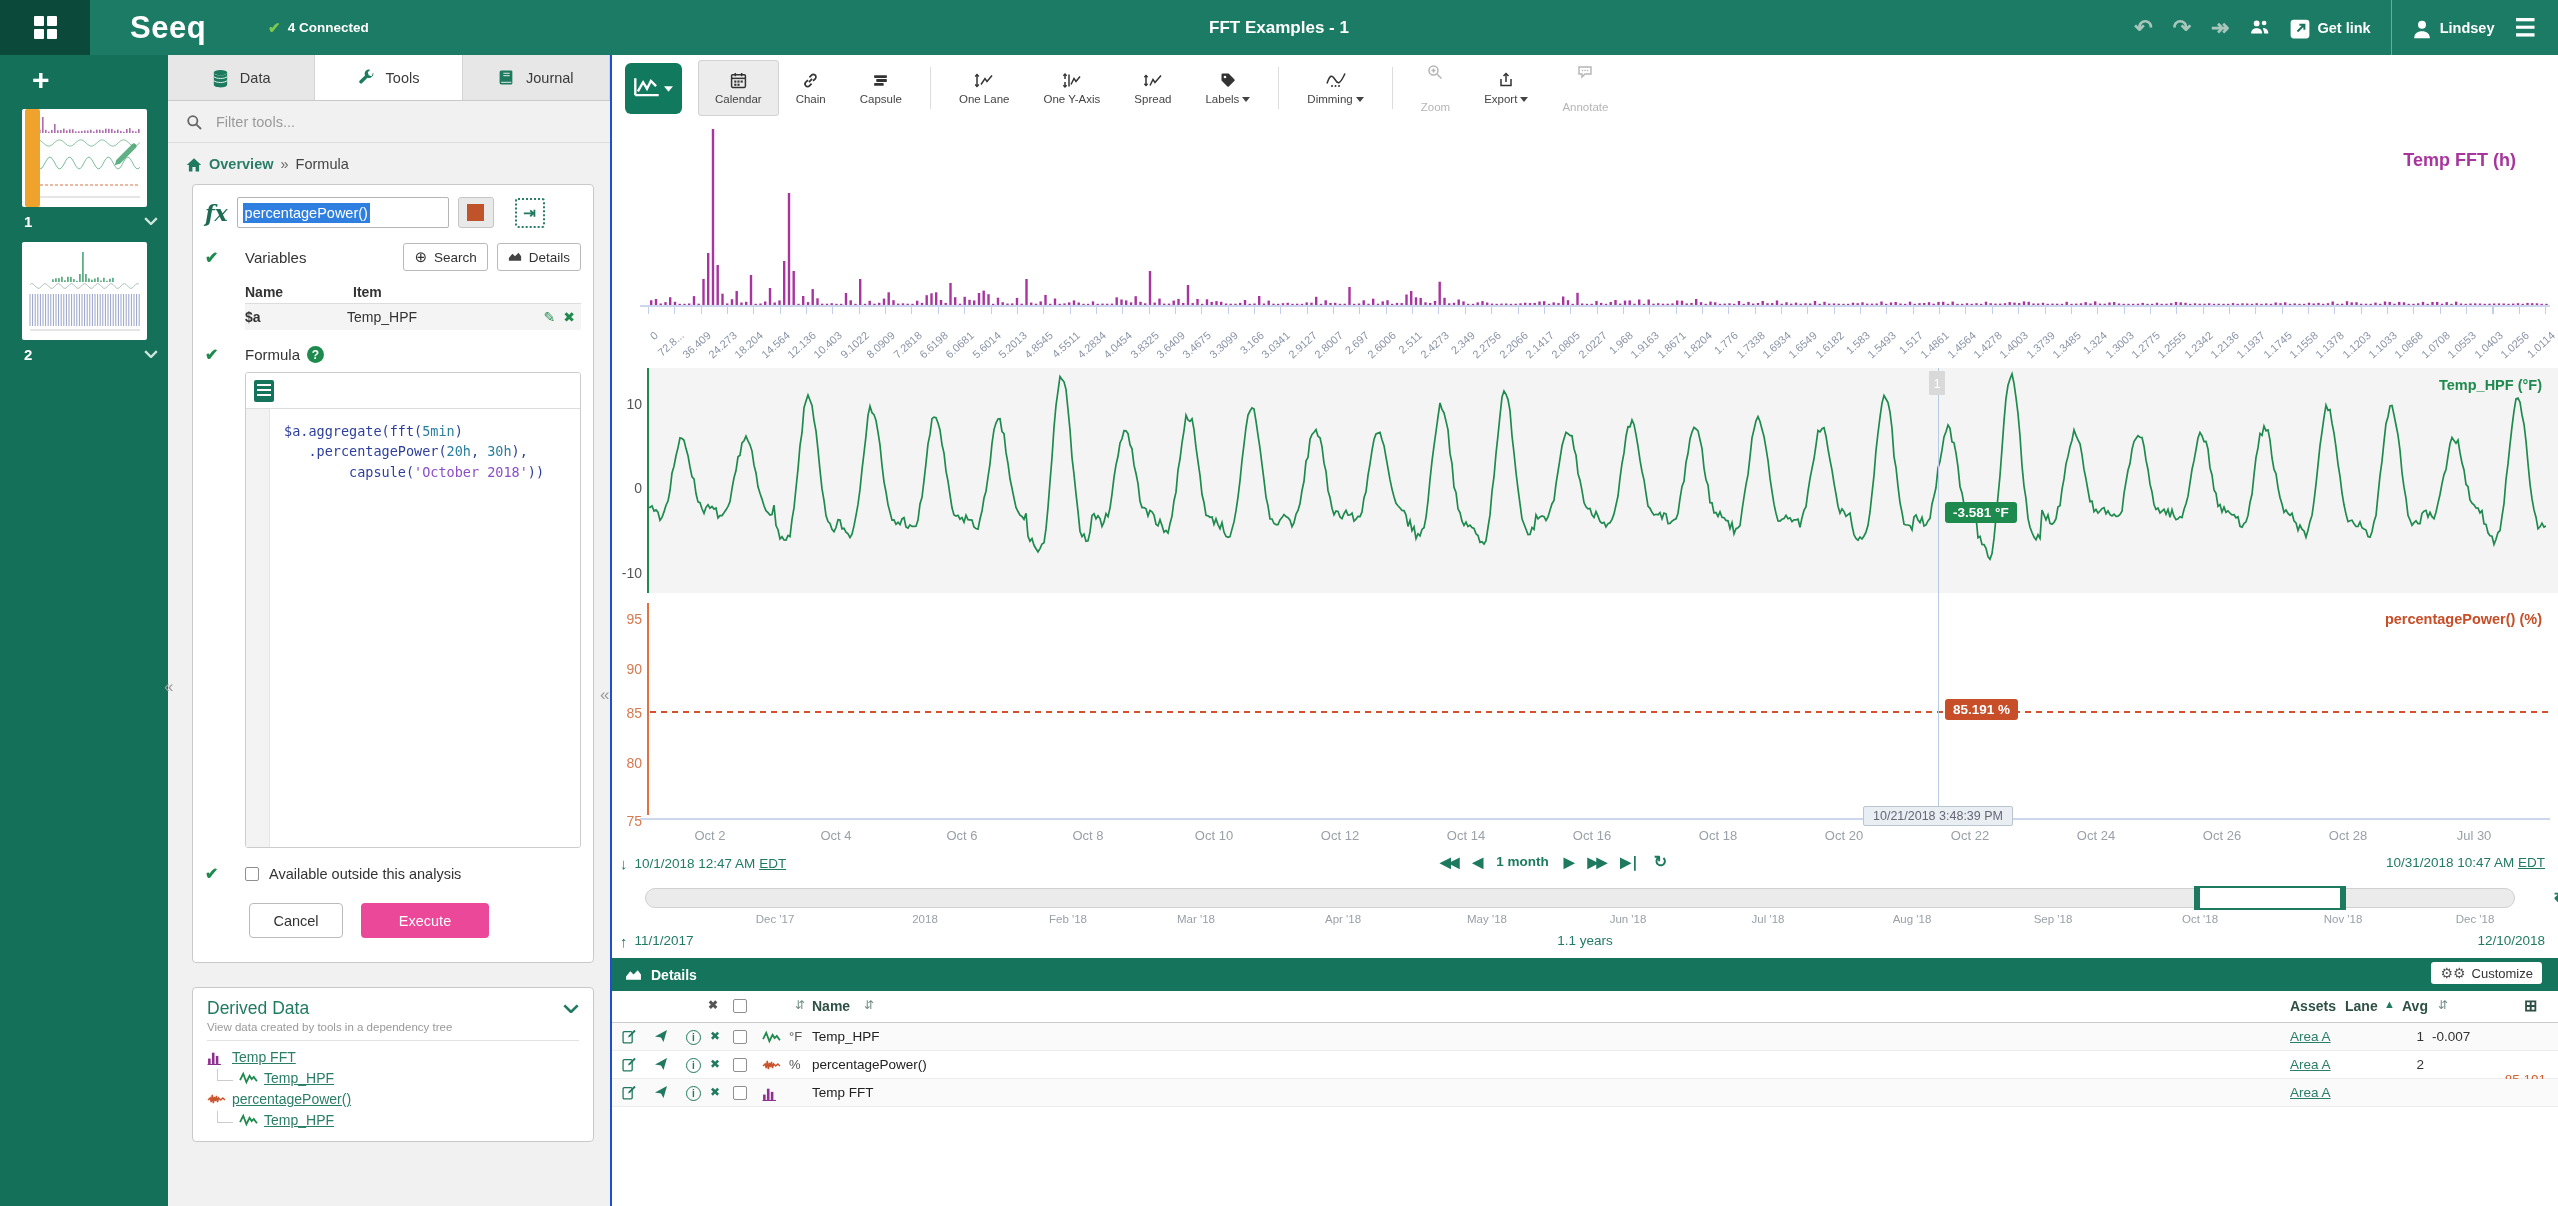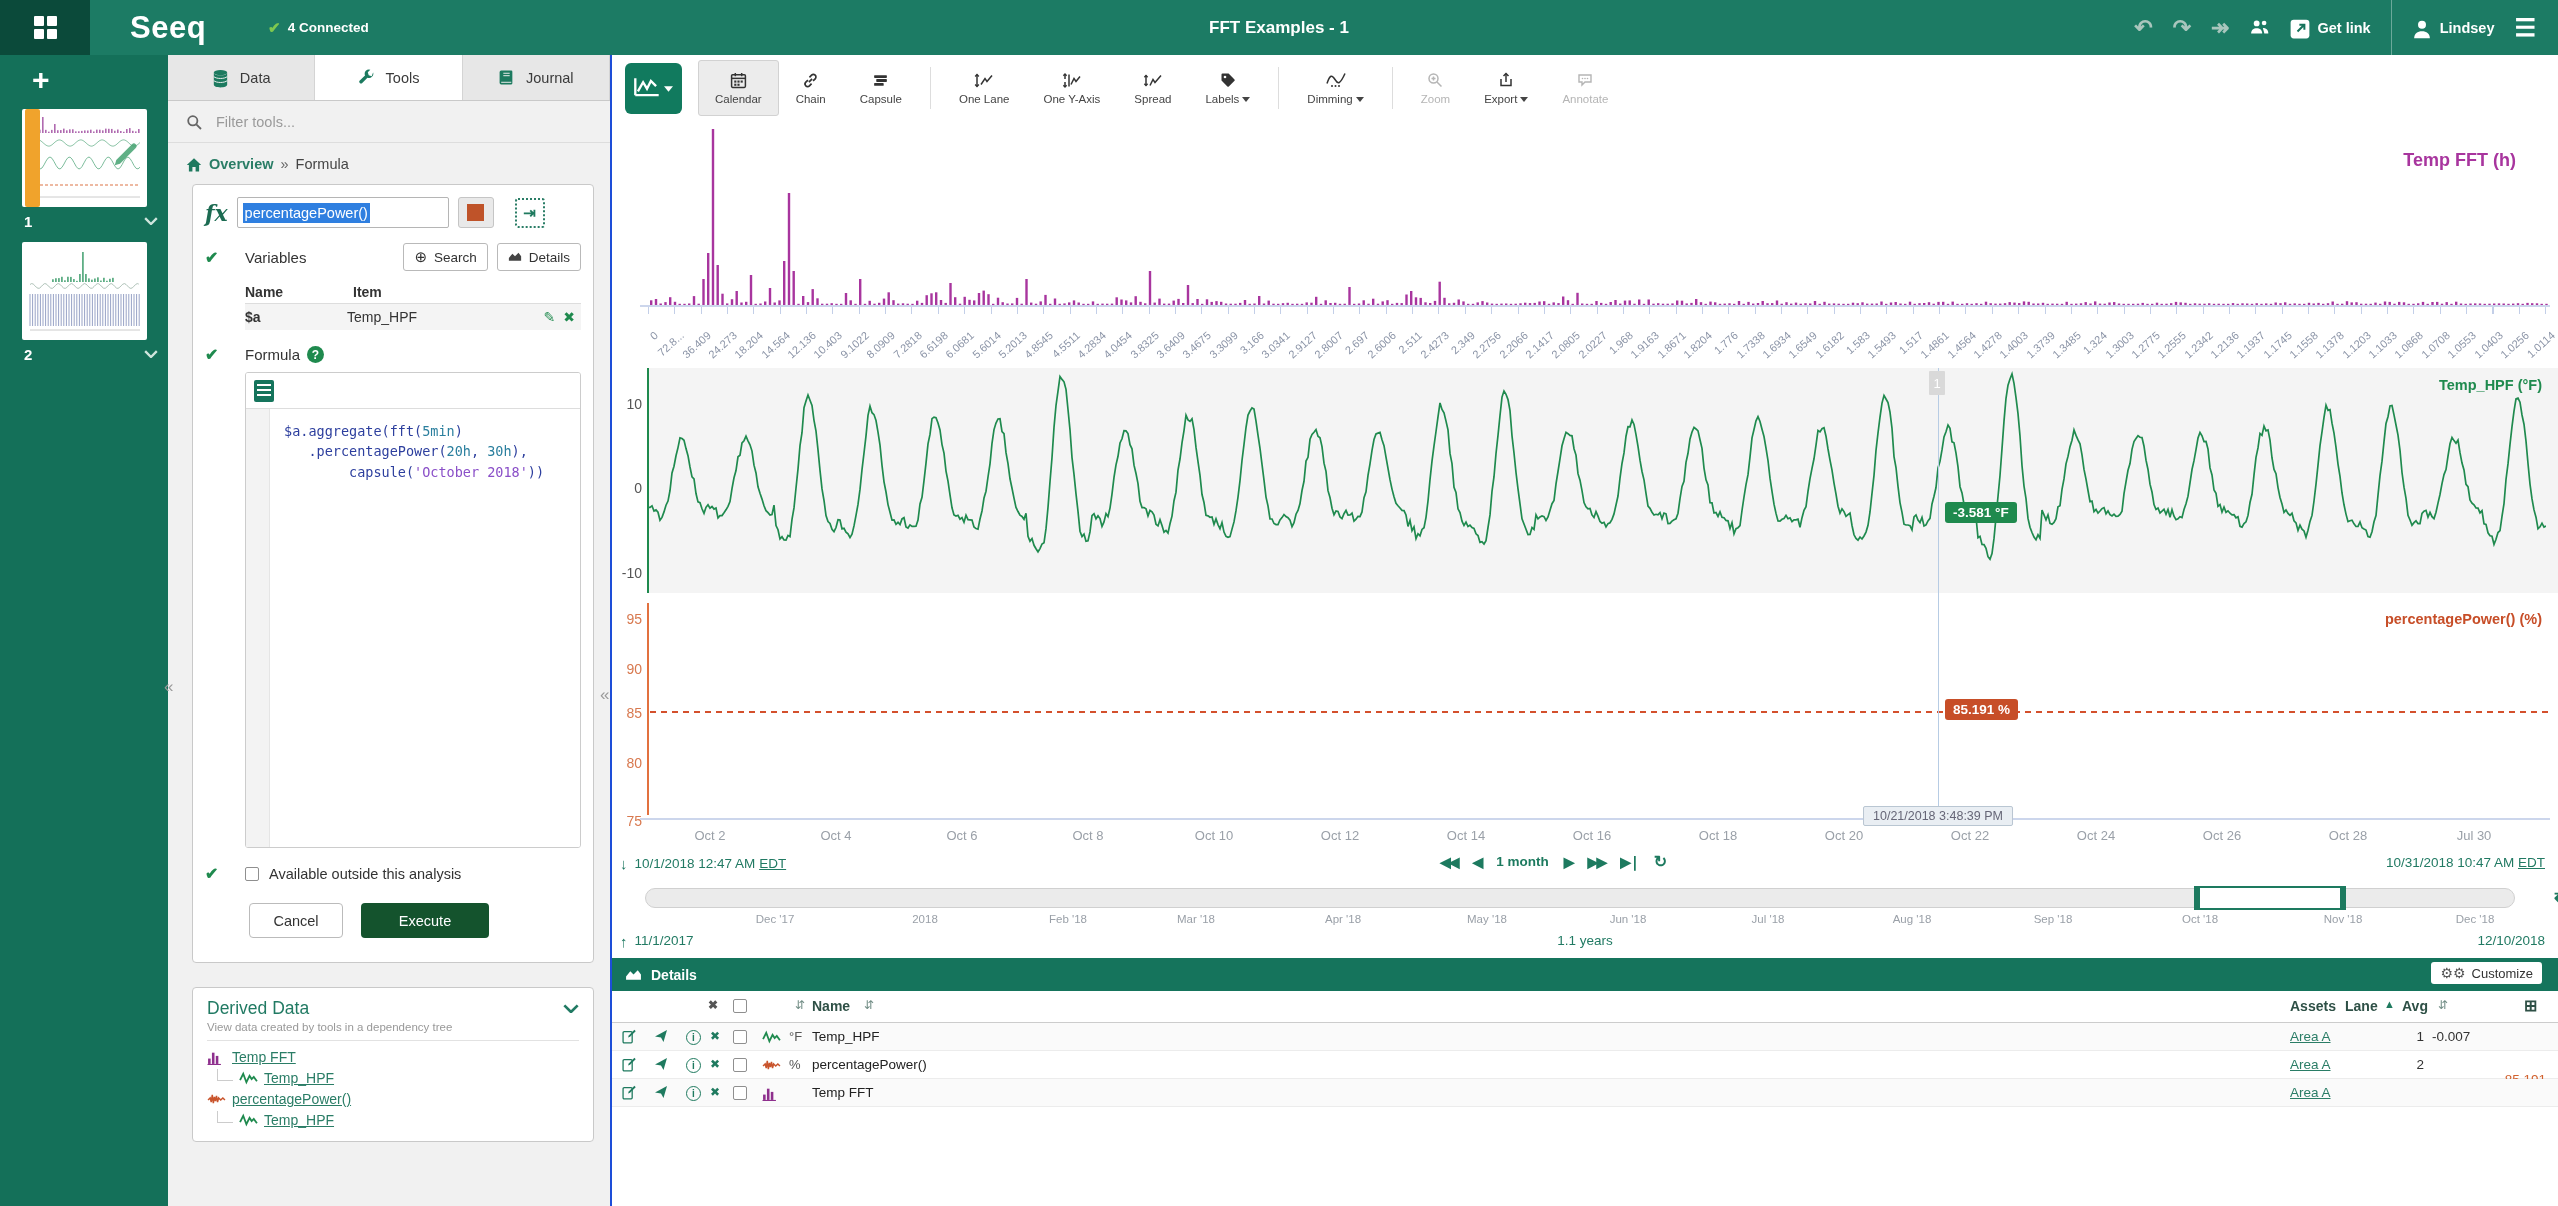--- a/index.html
+++ b/index.html
@@ -76,42 +76,42 @@
 .code-pre{margin:0;padding:12px 0 0 14px;font-family:"DejaVu Sans Mono",monospace;font-size:13.5px;line-height:1.5;white-space:pre;}
 .c-code{color:#2d3f9e;}
 .c-num{color:#2b7f9e;}
 .c-str{color:#8a4fc8;}
 .cb{width:14px;height:14px;border:1.5px solid #8f8f8f;border-radius:2px;background:#fff;display:inline-block;}
 .avail-row{display:flex;align-items:center;margin-top:16px;}
 .avail-row .cb{margin-left:16px;}
 .avail-label{margin-left:10px;font-size:14.5px;}
 .btns-row{display:flex;gap:18px;margin:20px 0 14px 44px;}
 .btn-cancel{width:94px;height:35px;background:#fff;border:1px solid #bbb;border-radius:4px;font-size:14.5px;color:#333;display:flex;align-items:center;justify-content:center;}
-.btn-exec{width:128px;height:35px;background:#14532d;border:none;border-radius:4px;font-size:14.5px;color:#fff;display:flex;align-items:center;justify-content:center;}
+.btn-exec{width:128px;height:35px;background:#ec4899;border:none;border-radius:4px;font-size:14.5px;color:#fff;display:flex;align-items:center;justify-content:center;}
 .derived-card{margin-top:24px;padding:10px 14px 12px 14px;}
 .dd-head{display:flex;align-items:center;}
 .dd-title{color:#217a63;font-size:17.5px;}
 .dd-chev{margin-left:auto;width:16px;height:10px;color:#217a63;}
 .dd-sub{font-size:11.5px;color:#999;margin-top:2px;border-bottom:1px solid #e2e2e2;padding-bottom:7px;}
 .tree{margin-top:8px;font-size:14px;}
 .tree-row{display:flex;align-items:center;margin-top:4px;}
 .tree-ind{width:16px;height:12px;border-left:1px solid #ccc;border-bottom:1px solid #ccc;margin:0 6px 6px 10px;}
 .tree-ic{width:18px;height:14px;margin-right:7px;flex:0 0 18px;}
 .tree a{color:#2a7d66;text-decoration:underline;}
 .collapse-handle{position:absolute;color:#9a9a9a;font-size:17px;z-index:5;cursor:pointer;}
 
 .content{flex:1;position:relative;background:#fff;}
 .ctoolbar{position:absolute;top:0;left:0;right:0;height:66px;display:flex;align-items:center;padding-left:13px;background:#fff;}
 .disp-btn{width:57px;height:51px;background:#117a5e;border-radius:6px;color:#fff;display:flex;align-items:center;justify-content:center;gap:4px;margin-right:16px;}
 .disp-btn .dic{width:26px;height:22px;}
 .caret{width:9px;height:6px;display:inline-block;}
 .tb{min-width:48px;padding:2px 16px;height:56px;display:flex;flex-direction:column;align-items:center;justify-content:center;gap:4px;color:#444;font-size:11.5px;background:transparent;border:1px solid transparent;border-radius:3px;}
 .tb .ic{width:20px;height:18px;color:#333;display:flex;align-items:center;justify-content:center;}
 .tb.active{background:#ececec;border-color:#d2d2d2;}
-.tb.disabled{color:#b5b5b5;}
+.tb.disabled{color:#b5b5b5;justify-content:space-between;}
 .tb.disabled .ic{color:#b5b5b5;}
 .tbl-row{display:flex;align-items:center;gap:3px;}
 .tsep{width:1px;height:42px;background:#ddd;margin:0 11px;}
 .abs{position:absolute;}
 
 .fft-title{top:95px;right:42px;color:#a8359e;font-size:18px;font-weight:bold;}
 .fft-base{top:250px;left:28px;right:8px;height:2px;background:#ccd6ec;}
 .fft-tickstrip{top:252px;left:36px;width:1900px;height:7px;
   background:repeating-linear-gradient(90deg,#c3cfe8 0 1px,transparent 1px 26.35px);}
 .fft-labels{top:260px;left:36px;width:1920px;height:52px;font-size:11px;color:#8a93a6;}

